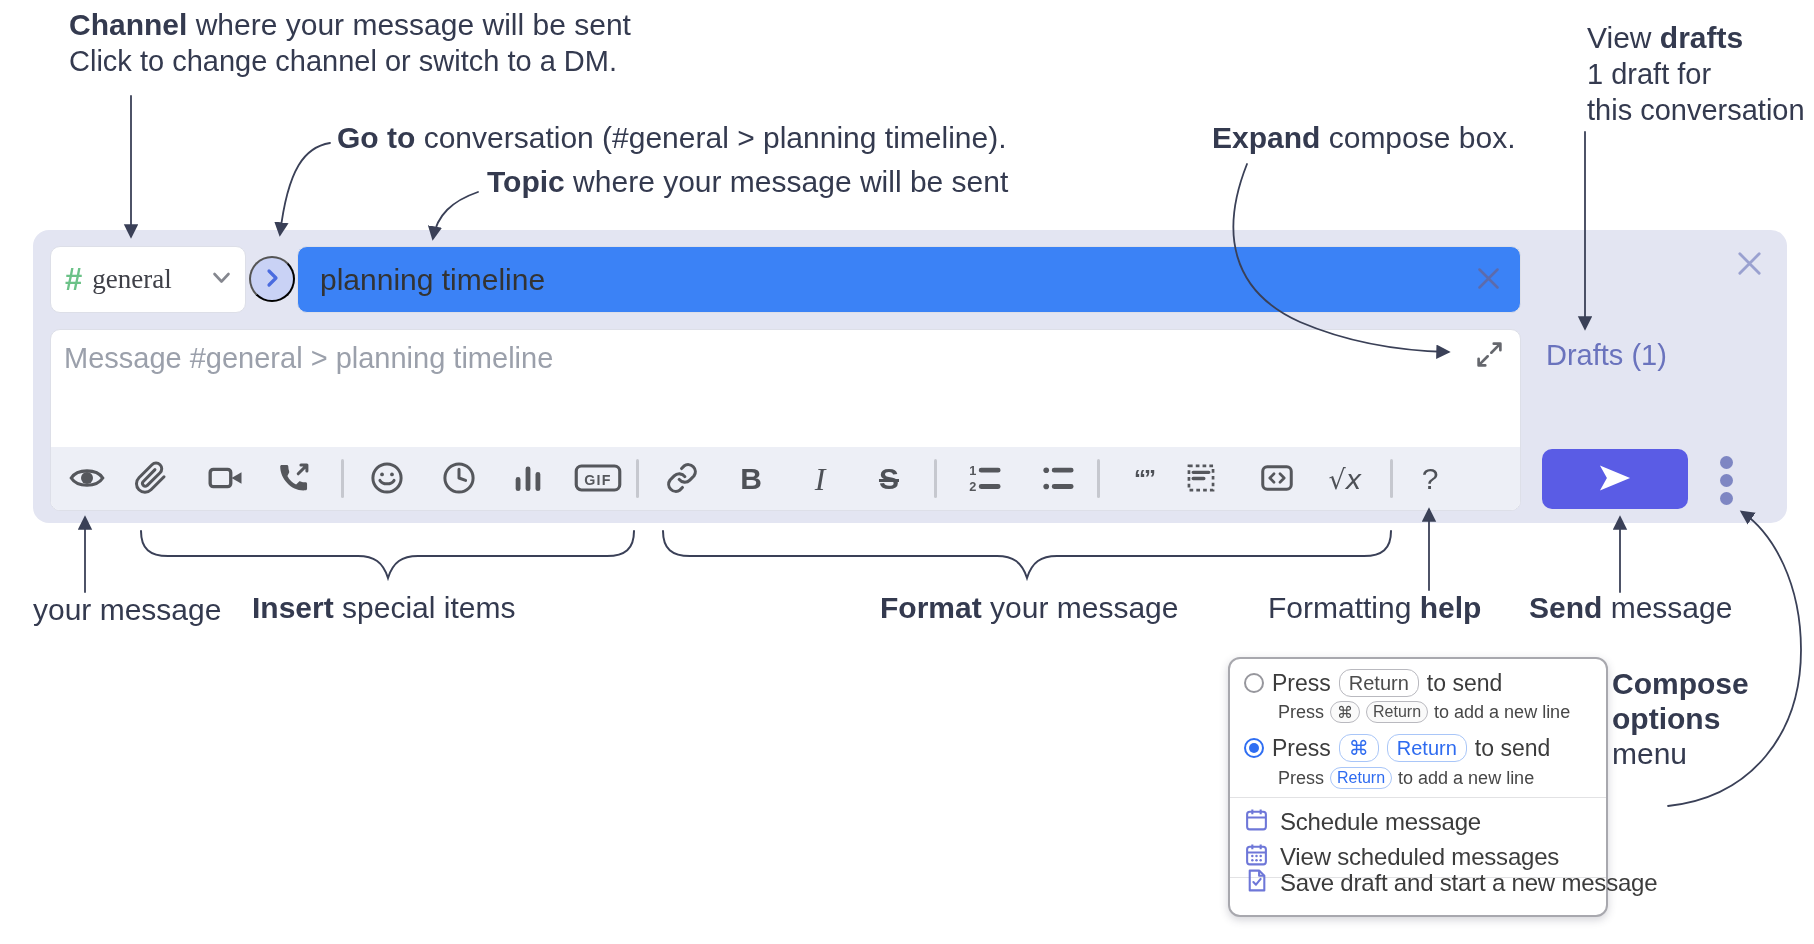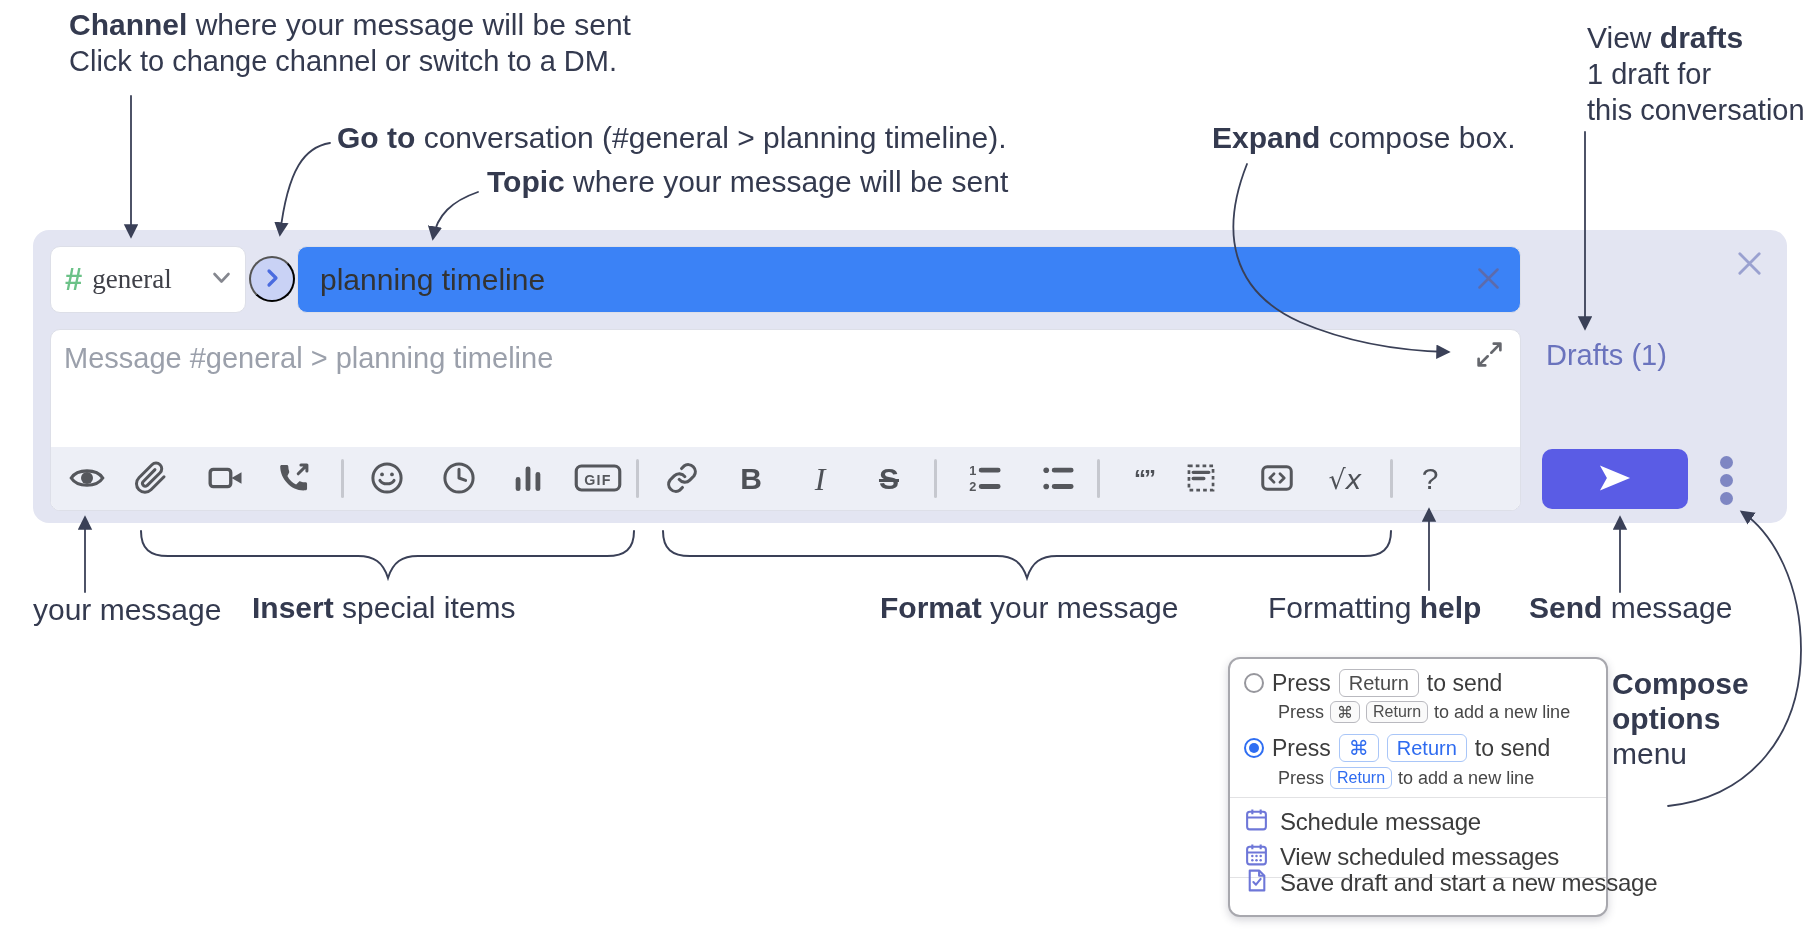--- a/index.html
+++ b/index.html
@@ -53,21 +53,21 @@
   .kebab i { width:13px; height:13px; border-radius:50%; background:#7e86c3; }
 
   
   .popup { position:absolute; left:1228px; top:657px; width:380px; height:260px; background:#fff; border:2px solid #a8a8ae; border-radius:12px; box-shadow:0 3px 8px rgba(60,60,80,.22); }
   .p-row { position:absolute; left:14px; display:flex; align-items:center; white-space:nowrap; color:#3c3c3c; }
   .p-main { font-size:23px; gap:8px; }
   .p-sub { font-size:18px; gap:6px; color:#474747; left:48px; }
   .radio { width:20px; height:20px; border-radius:50%; border:2px solid #97979d; background:#fff; display:inline-flex; align-items:center; justify-content:center; flex:none; cursor:pointer; }
   .radio.sel { border-color:#2f6ef2; }
   .radio.sel i { width:10px; height:10px; border-radius:50%; background:#2f6ef2; }
-  .key { display:inline-flex; align-items:center; justify-content:center; border:1.5px solid #b9b9bf; border-radius:6px; background:#fff; color:#4c4c4c; height:28px; padding:0 9px; font-size:20px; }
+  .key { display:inline-flex; align-items:center; justify-content:center; border:1.5px solid #b9b9bf; border-radius:12px; background:#fff; color:#4c4c4c; height:28px; padding:0 9px; font-size:20px; }
   .p-sub .key { height:22px; padding:0 6px; font-size:16px; background:#fafafa; }
   .key.blue { border-color:#a9c6f8; color:#2e6bf0; background:#fff; }
   .p-divider { position:absolute; left:0; width:100%; border-top:1.5px solid #e2e2e4; }
   .p-menu { font-size:24px; letter-spacing:-0.2px; gap:11px; cursor:pointer; }
   .p-menu svg { flex:none; }
 
   svg.overlay { position:absolute; left:0; top:0; pointer-events:none; }
 </style>
 </head>
 <body>

